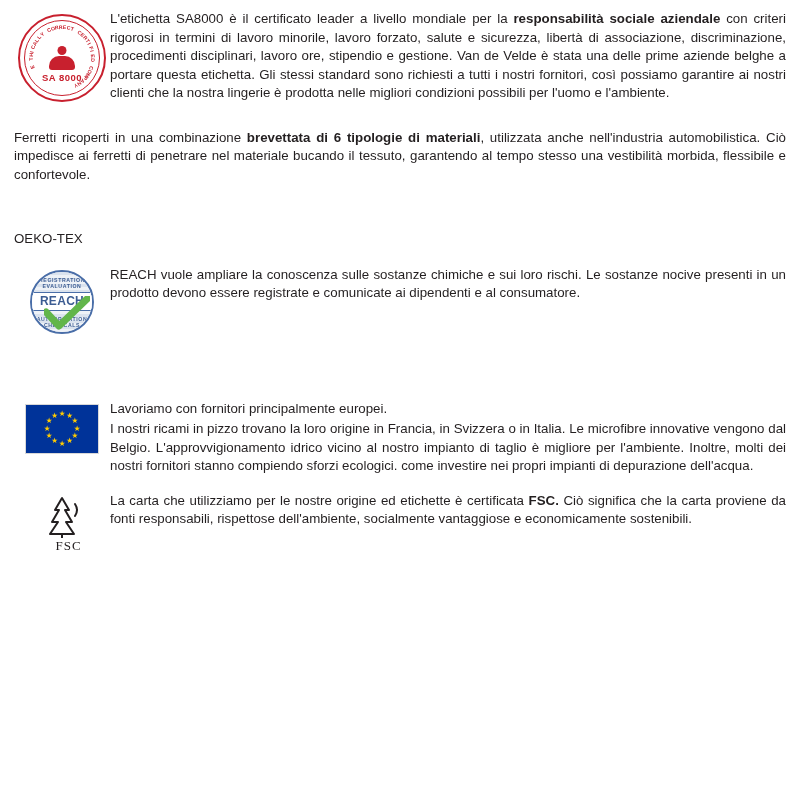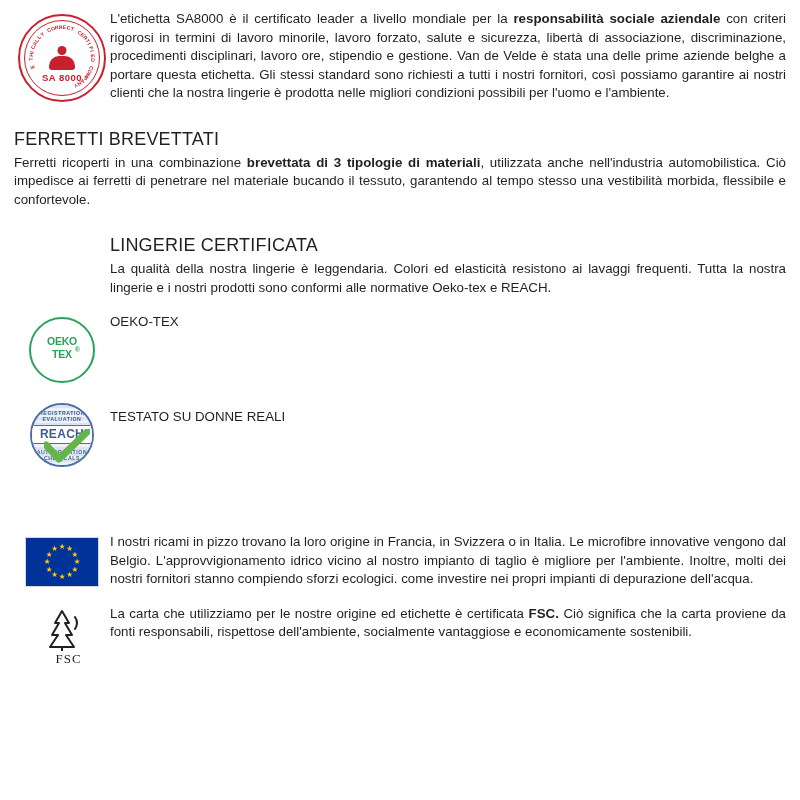--- a/index.html
+++ b/index.html
@@ -45,21 +45,21 @@
   h2.heading.big {
     font-size: 18px;
   }
   p.body {
     font-size: 13.3px;
     line-height: 18.5px;
     margin: 0;
     text-align: justify;
     color: #231f20;
   }
-  p.body + p.body { margin-top: 16px; }
+  p.body + p.body { margin-top: 2px; }
   .sub-label {
     font-size: 13.3px;
     line-height: 18.5px;
     margin: 0 0 1px 0;
     color: #231f20;
   }
   b { font-weight: 700; }
 
   
   .sa8000 {
@@ -345,45 +345,33 @@
     </div>
     <div class="text-col">
       <p class="body"><span>L'etichetta SA8000 è il certificato leader a livello mondiale per la </span><b>responsabilità sociale aziendale</b><span> con criteri rigorosi in termini di lavoro minorile, lavoro forzato, salute e sicurezza, libertà di associazione, discriminazione, procedimenti disciplinari, lavoro ore, stipendio e gestione. Van de Velde è stata una delle prime aziende belghe a portare questa etichetta.  Gli stessi standard sono richiesti a tutti i nostri fornitori, così possiamo garantire ai nostri clienti che la nostra lingerie è prodotta nelle migliori condizioni possibili per l'uomo e l'ambiente.</span></p>
     </div>
   </div>
 
   <div class="gap-lg"></div>
 
   <div class="section">
     <div class="text-col">
-      <h2 class="heading big">FERRETTI BREVETTATI</h2>
-      <p class="body"><span>Ferretti ricoperti in una combinazione </span><b>brevettata di 3 tipologie di materiali</b><span>, utilizzata anche nell'industria automobilistica. Ciò impedisce ai ferretti di penetrare nel materiale bucando il tessuto, garantendo al tempo stesso una vestibilità morbida, flessibile e confortevole.</span></p>
+      <p class="body"><span>Ferretti ricoperti in una combinazione </span><b>brevettata di 6 tipologie di materiali</b><span>, utilizzata anche nell'industria automobilistica. Ciò impedisce ai ferretti di penetrare nel materiale bucando il tessuto, garantendo al tempo stesso una vestibilità morbida, flessibile e confortevole.</span></p>
     </div>
   </div>
 
   <div class="gap-lg"></div>
 
   <div class="section">
     <div class="badge-col"></div>
-    <div class="text-col">
-      <h2 class="heading big">LINGERIE CERTIFICATA</h2>
-      <p class="body">La qualità della nostra lingerie è leggendaria. Colori ed elasticità resistono ai lavaggi frequenti. Tutta la nostra lingerie e i nostri prodotti sono conformi alle normative Oeko-tex e REACH.</p>
-    </div>
   </div>
 
   <div class="gap-md"></div>
 
   <div class="section">
-    <div class="badge-col">
-      <div class="oeko">
-        <div class="t1">OEKO</div>
-        <div class="t2">TEX</div>
-        <div class="sup">®</div>
-      </div>
-    </div>
     <div class="text-col">
       <p class="sub-label">OEKO-TEX</p>
     </div>
   </div>
 
   <div class="gap-md"></div>
 
   <div class="section">
     <div class="badge-col">
       <div class="reach">
@@ -392,22 +380,22 @@
           <div class="arctop">REGISTRATION EVALUATION</div>
           <div class="band">REACH</div>
           <div class="arcbot">AUTHORISATION CHEMICALS</div>
         </div>
         <svg class="check" viewBox="0 0 46 34">
           <path d="M2 16 L15 30 L44 2" stroke="#62b64a" stroke-width="7" fill="none" stroke-linecap="round" stroke-linejoin="round"></path>
         </svg>
       </div>
     </div>
     <div class="text-col">
+      <p class="body">REACH vuole ampliare la conoscenza sulle sostanze chimiche e sui loro rischi. Le sostanze nocive presenti in un prodotto devono essere registrate e comunicate ai dipendenti e al consumatore.</p>
       <div class="gap-sm"></div>
-      <p class="sub-label">TESTATO SU DONNE REALI</p>
     </div>
   </div>
 
   <div class="gap-md"></div>
 
   <div class="section">
     <div class="badge-col"></div>
   </div>
 
   <div class="gap-xl"></div>
@@ -423,20 +411,21 @@
           <div class="star" style="left: 43.5px; top: 36.9904px;">★</div>
           <div class="star" style="left: 36px; top: 39px;">★</div>
           <div class="star" style="left: 28.5px; top: 36.9904px;">★</div>
           <div class="star" style="left: 23.0096px; top: 31.5px;">★</div>
           <div class="star" style="left: 21px; top: 24px;">★</div>
           <div class="star" style="left: 23.0096px; top: 16.5px;">★</div>
           <div class="star" style="left: 28.5px; top: 11.0096px;">★</div>
         </div>
     </div>
     <div class="text-col">
+      <p class="body">Lavoriamo con fornitori principalmente europei.</p>
       <p class="body">I nostri ricami in pizzo trovano la loro origine in Francia, in Svizzera o in Italia. Le microfibre innovative vengono dal Belgio. L'approvvigionamento idrico vicino al nostro impianto di taglio è migliore per l'ambiente. Inoltre, molti dei nostri fornitori stanno compiendo sforzi ecologici. come investire nei propri impianti di depurazione dell'acqua.</p>
     </div>
   </div>
 
   <div class="gap-md"></div>
 
   <div class="section">
     <div class="badge-col">
       <div class="fsc">
         <svg class="tree" width="34" height="42" viewBox="0 0 34 42">

